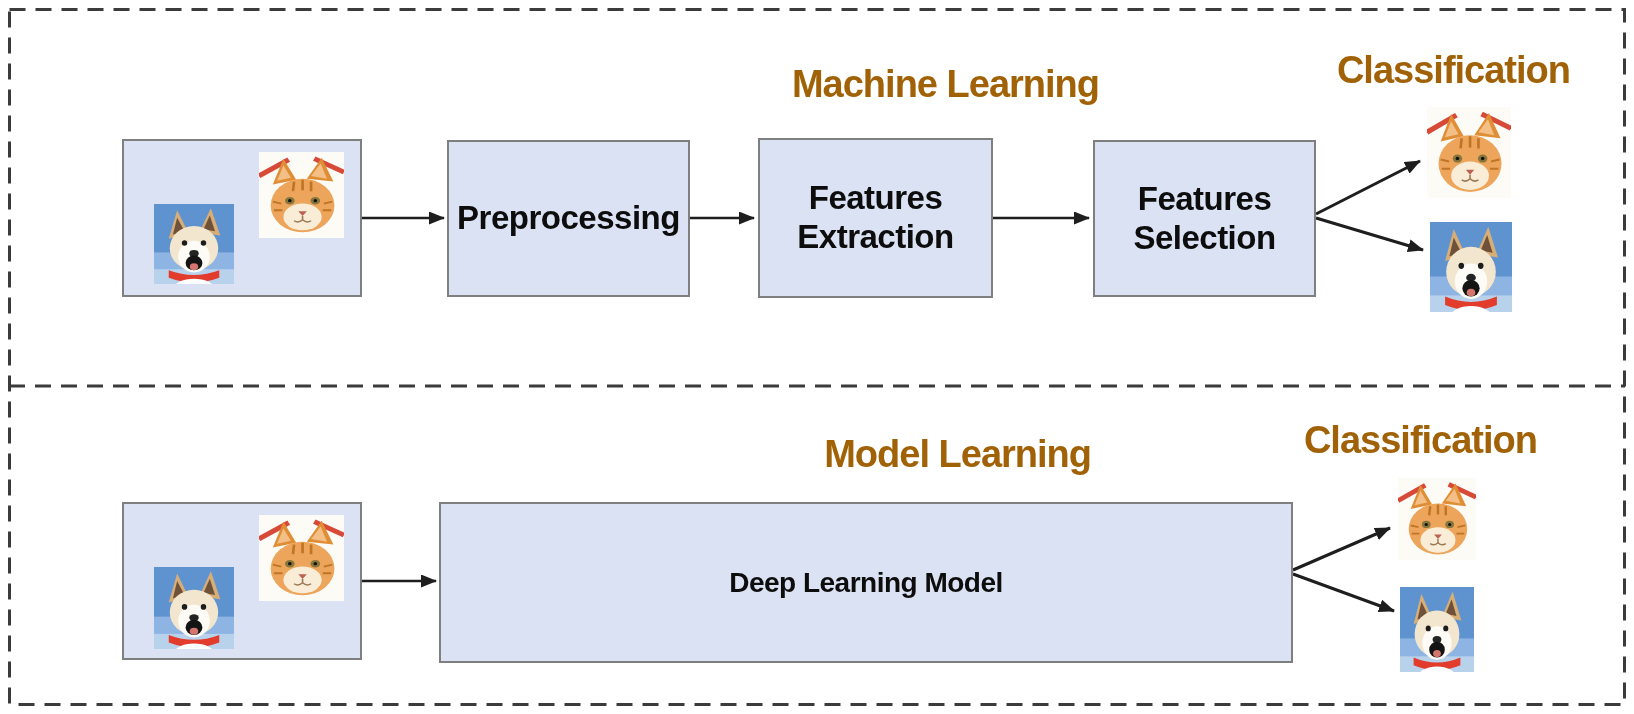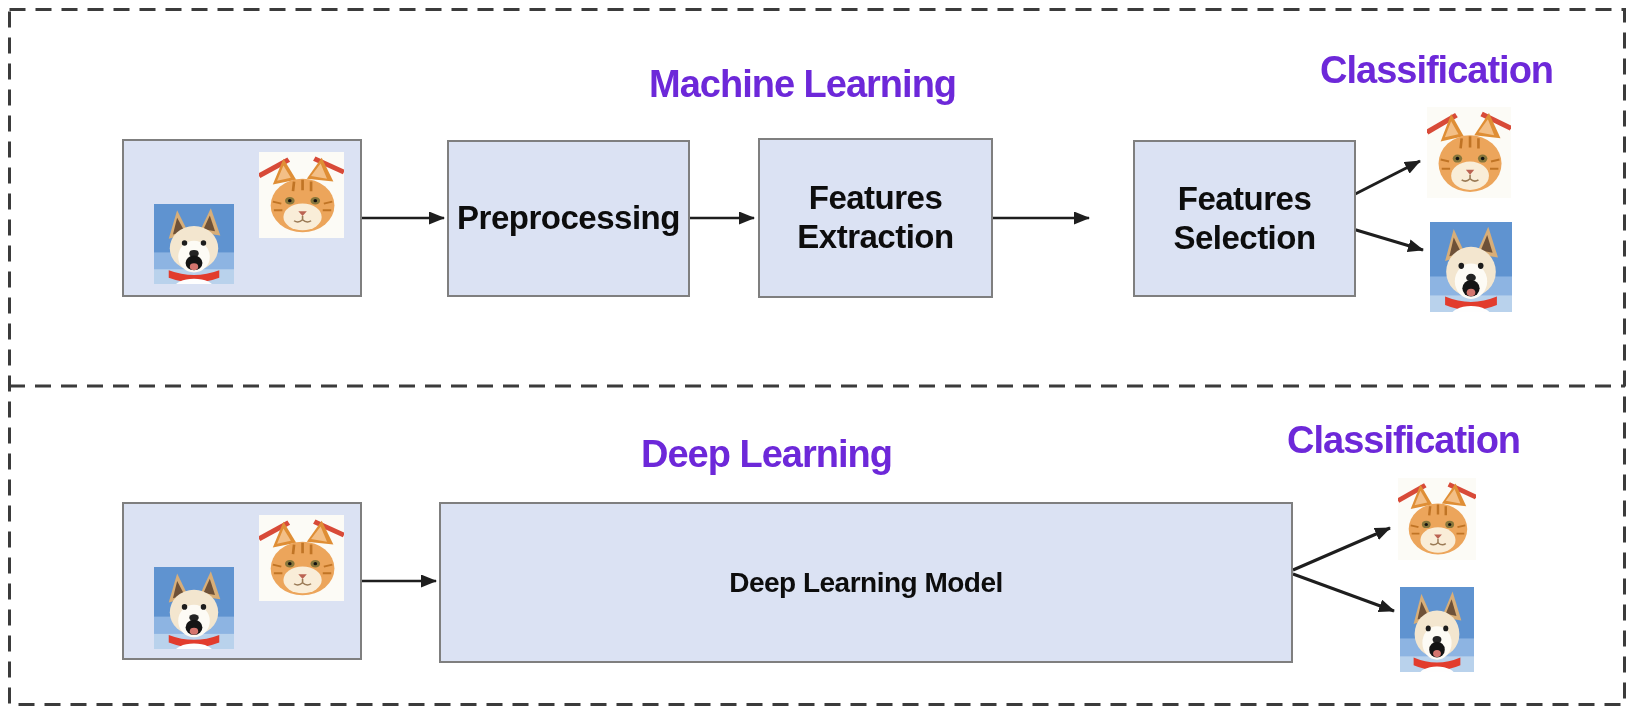--- a/index.html
+++ b/index.html
@@ -12,22 +12,22 @@
   }
   svg.lines{
     position:absolute;left:0;top:0;width:1634px;height:714px;
     pointer-events:none;
   }
   .title{
     position:absolute;
     font-weight:bold;
     font-size:38px;
     letter-spacing:-1px;
-    color:#6d28d9;
-    text-align:left;
+    color:#a16207;
+    text-align:right;
     line-height:1.1;
     white-space:nowrap;
   }
   .box{
     position:absolute;
     background:#dbe2f3;
     border:2px solid #7f7f7f;
     box-sizing:border-box;
     display:flex;
     align-items:center;
@@ -125,32 +125,32 @@
   </div>
 
   <div class="box" style="left:447px;top:140px;width:243px;height:157px;">
     <span class="label">Preprocessing</span>
   </div>
 
   <div class="box" style="left:758px;top:138px;width:235px;height:160px;">
     <span class="label" style="max-width:200px;">Features Extraction</span>
   </div>
 
-  <div class="box" style="left:1093px;top:140px;width:223px;height:157px;margin-left:40px;">
+  <div class="box" style="left:1093px;top:140px;width:223px;height:157px;">
     <span class="label" style="max-width:190px;">Features Selection</span>
   </div>
 
   <svg class="pet" style="left:1427px;top:107px;" width="84" height="91">
       <use href="#sym-cat"></use>
     </svg>
   <svg class="pet" style="left:1430px;top:222px;" width="82" height="90">
       <use href="#sym-dog"></use>
     </svg>
 
-  <div class="title" style="left:641px;top:434px;width:450px;">Deep Learning</div>
+  <div class="title" style="left:641px;top:434px;width:450px;">Model Learning</div>
   <div class="title" style="left:1287px;top:420px;width:250px;">Classification</div>
 
   <div class="box" style="left:122px;top:502px;width:240px;height:158px;">
     <svg class="pet" style="left:30px;top:63px;" width="80" height="82">
         <use href="#sym-dog"></use>
       </svg>
     <svg class="pet" style="left:135px;top:11px;" width="85" height="86">
         <use href="#sym-cat"></use>
       </svg>
   </div>

